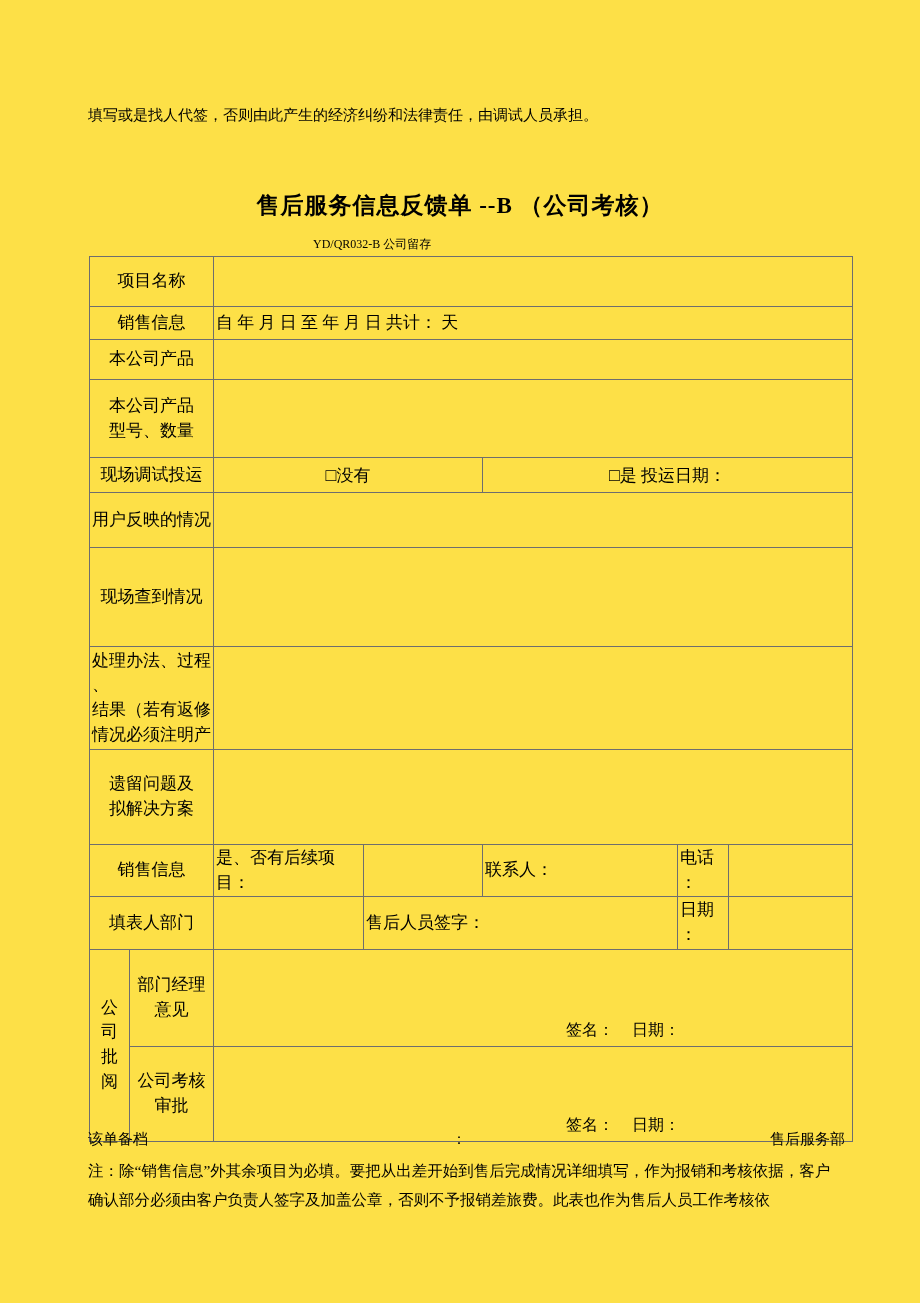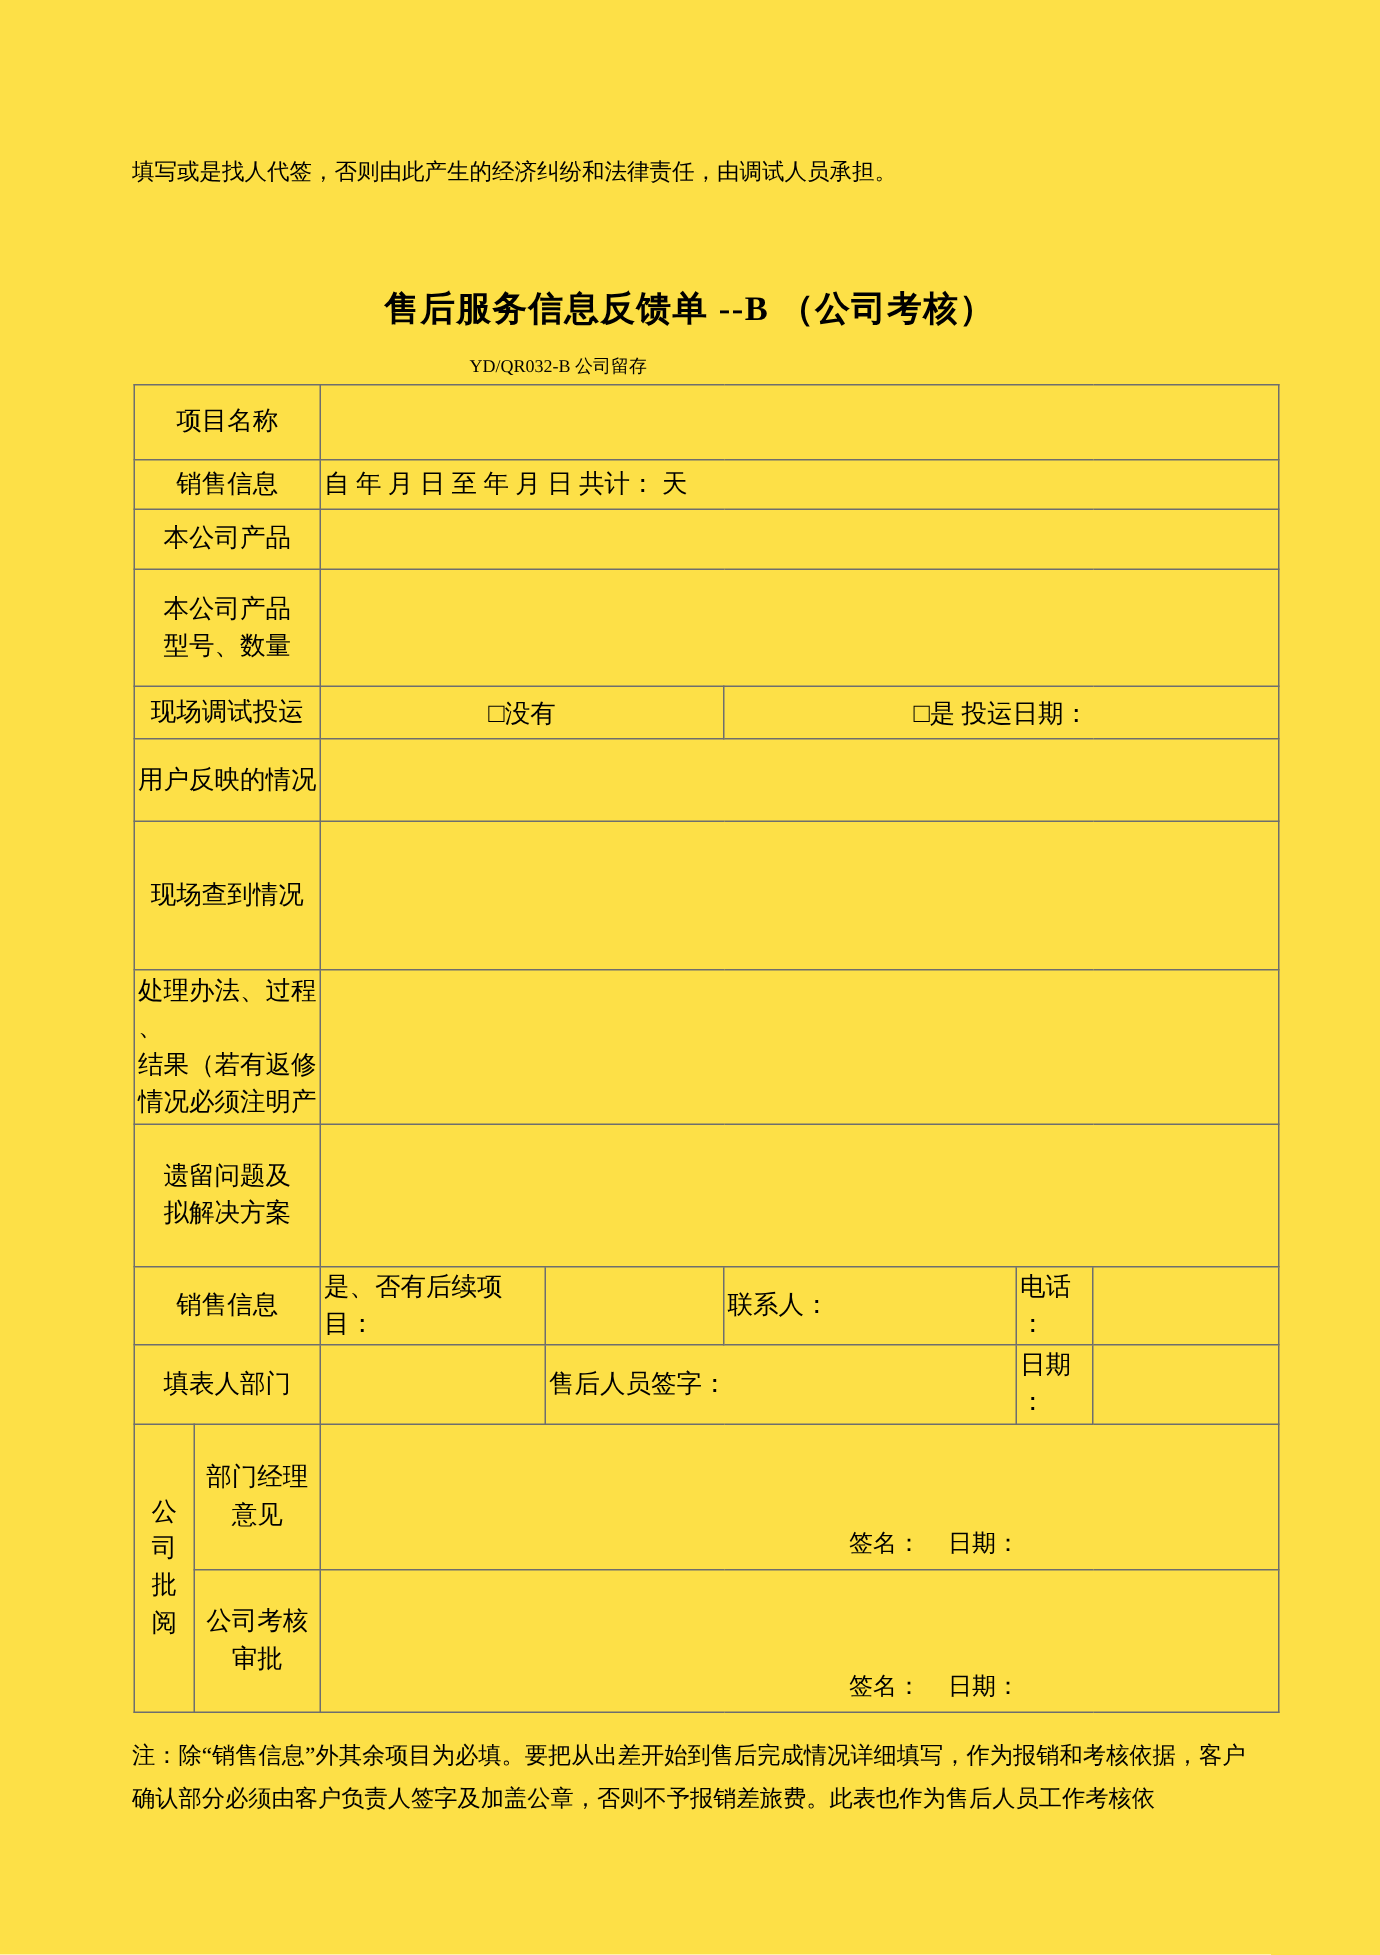--- a/index.html
+++ b/index.html
@@ -165,16 +165,21 @@
       <td class="lbl">公司考核
 审批</td>
       <td colspan="5" class="sign-cell">
         <span></span>
         <span class="sign-line"><span>签名：</span><span class="date-part">日期：</span></span>
       </td>
     </tr>
   </tbody>
     </table>
 
+  <div class="archive-line">
+    <span>该单备档</span>
+    <span>：</span>
+    <span>售后服务部</span>
+  </div>
 
   <p class="footer-note">注：除“销售信息”外其余项目为必填。要把从出差开始到售后完成情况详细填写，作为报销和考核依据，客户确认部分必须由客户负责人签字及加盖公章，否则不予报销差旅费。此表也作为售后人员工作考核依</p>
 
 </div>
 
 </body></html>

